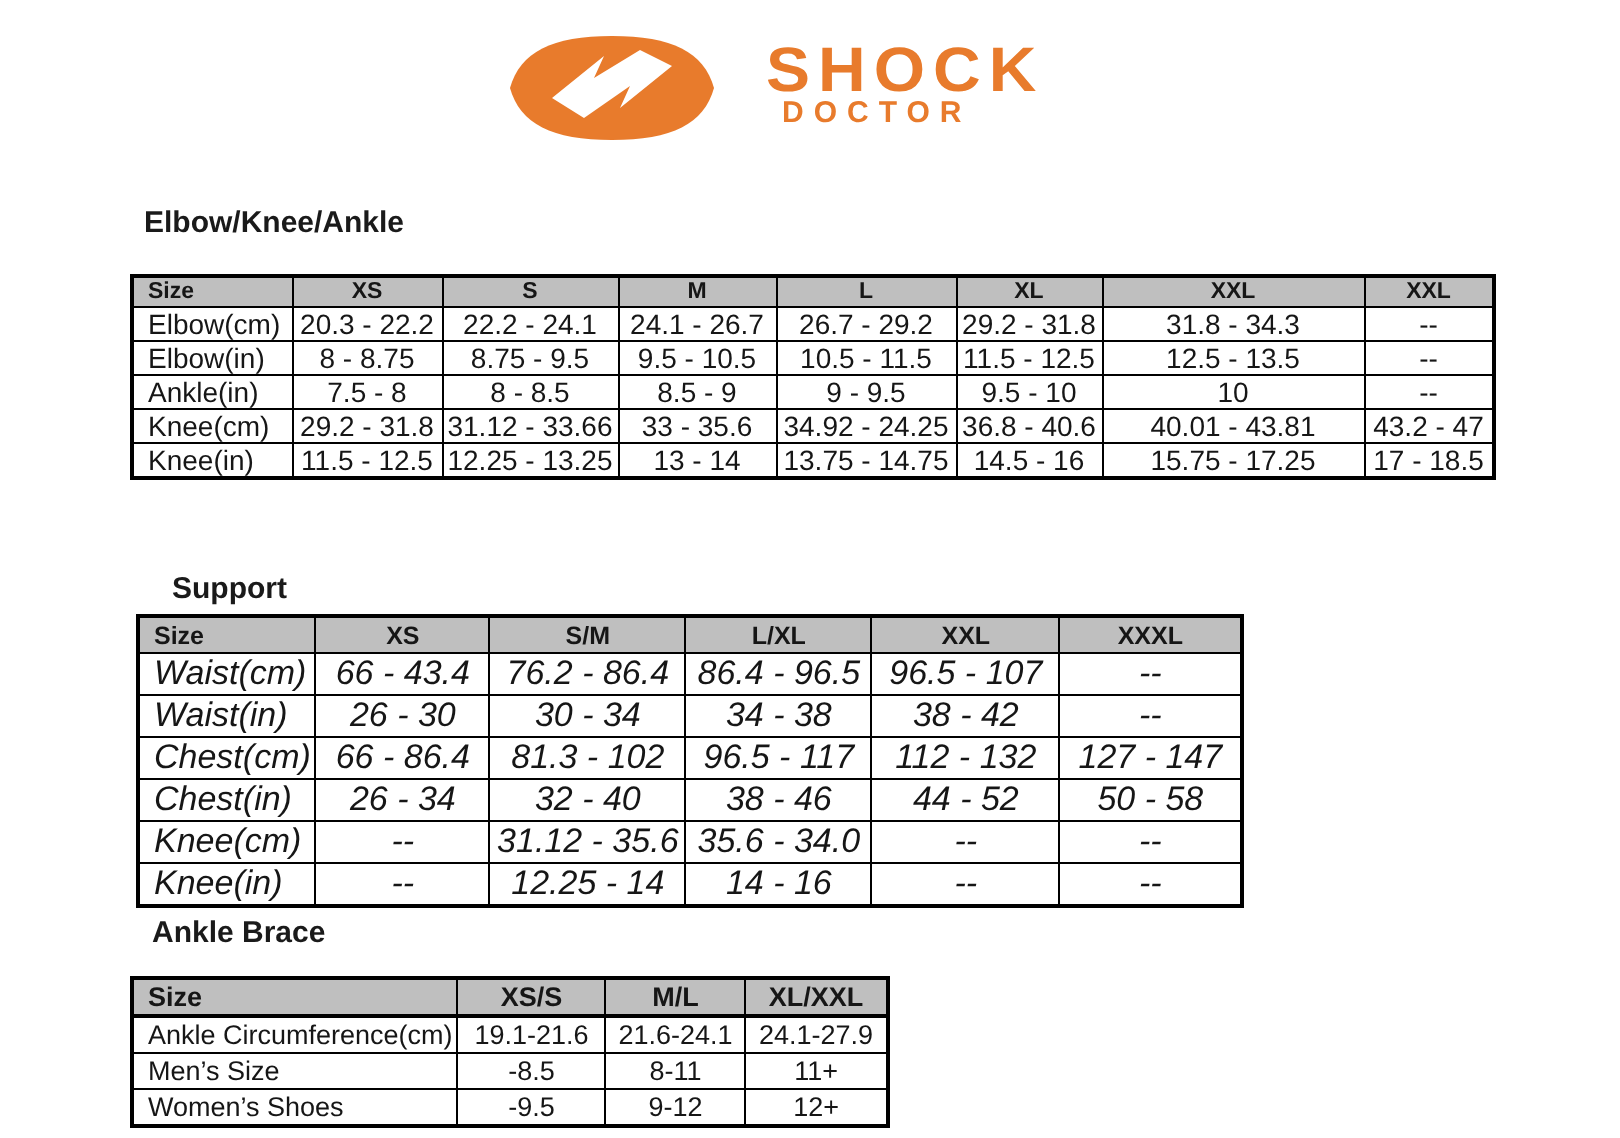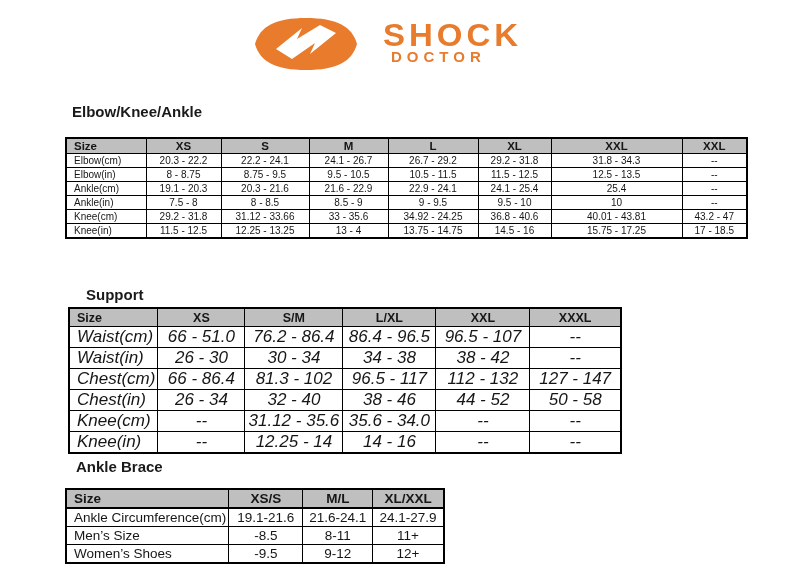--- a/index.html
+++ b/index.html
@@ -30,21 +30,21 @@
   table{border-collapse:collapse;table-layout:fixed;border:2px solid #000;padding-left:31px;}
   th,td{
     border:1px solid #000;padding:0 2px;text-align:center;vertical-align:middle;
     overflow:hidden;white-space:nowrap;color:#161616;
   }
   th{background:var(--header-bg);font-weight:bold;}
   .label-col{text-align:left;padding-left:7px;}
 
   #table-0{left:65px;top:137px;}
   .t1 th{height:14px;font-size:11.5px;}
-  .t1 td{height:13px;font-size:10px;}
+  .t1 td{height:13px;font-size:14px;}
 
   #table-1{left:68px;top:307px;}
   .t2 th{height:17px;font-size:12.5px;}
   .t2 td{height:16px;font-size:17px;font-style:italic;}
 
   #table-2{left:65px;top:488px;}
   .t3 th{height:17px;font-size:13.5px;border-bottom:2px solid #000;}
   .t3 td{height:17px;font-size:13.5px;}
 </style>
 </head>
@@ -99,30 +99,20 @@
           <td class="label-col">Elbow(in)</td>
           <td>8 - 8.75</td>
           <td>8.75 - 9.5</td>
           <td>9.5 - 10.5</td>
           <td>10.5 - 11.5</td>
           <td>11.5 - 12.5</td>
           <td>12.5 - 13.5</td>
           <td>--</td>
         </tr>
         <tr>
-          <td class="label-col">Ankle(cm)</td>
-          <td>19.1 - 20.3</td>
-          <td>20.3 - 21.6</td>
-          <td>21.6 - 22.9</td>
-          <td>22.9 - 24.1</td>
-          <td>24.1 - 25.4</td>
-          <td>25.4</td>
-          <td>--</td>
-        </tr>
-        <tr>
           <td class="label-col">Ankle(in)</td>
           <td>7.5 - 8</td>
           <td>8 - 8.5</td>
           <td>8.5 - 9</td>
           <td>9 - 9.5</td>
           <td>9.5 - 10</td>
           <td>10</td>
           <td>--</td>
         </tr>
         <tr>
@@ -132,21 +122,21 @@
           <td>33 - 35.6</td>
           <td>34.92 - 24.25</td>
           <td>36.8 - 40.6</td>
           <td>40.01 - 43.81</td>
           <td>43.2 - 47</td>
         </tr>
         <tr>
           <td class="label-col">Knee(in)</td>
           <td>11.5 - 12.5</td>
           <td>12.25 - 13.25</td>
-          <td>13 - 4</td>
+          <td>13 - 14</td>
           <td>13.75 - 14.75</td>
           <td>14.5 - 16</td>
           <td>15.75 - 17.25</td>
           <td>17 - 18.5</td>
         </tr>
       </tbody>
     </table>
 </div>
 
 <div class="abs section-title" id="title-1">Support</div>
@@ -166,21 +156,21 @@
           <th>XS</th>
           <th>S/M</th>
           <th>L/XL</th>
           <th>XXL</th>
           <th>XXXL</th>
         </tr>
       </thead>
       <tbody>
         <tr>
           <td class="label-col">Waist(cm)</td>
-          <td>66 - 51.0</td>
+          <td>66 - 43.4</td>
           <td>76.2 - 86.4</td>
           <td>86.4 - 96.5</td>
           <td>96.5 - 107</td>
           <td>--</td>
         </tr>
         <tr>
           <td class="label-col">Waist(in)</td>
           <td>26 - 30</td>
           <td>30 - 34</td>
           <td>34 - 38</td>

